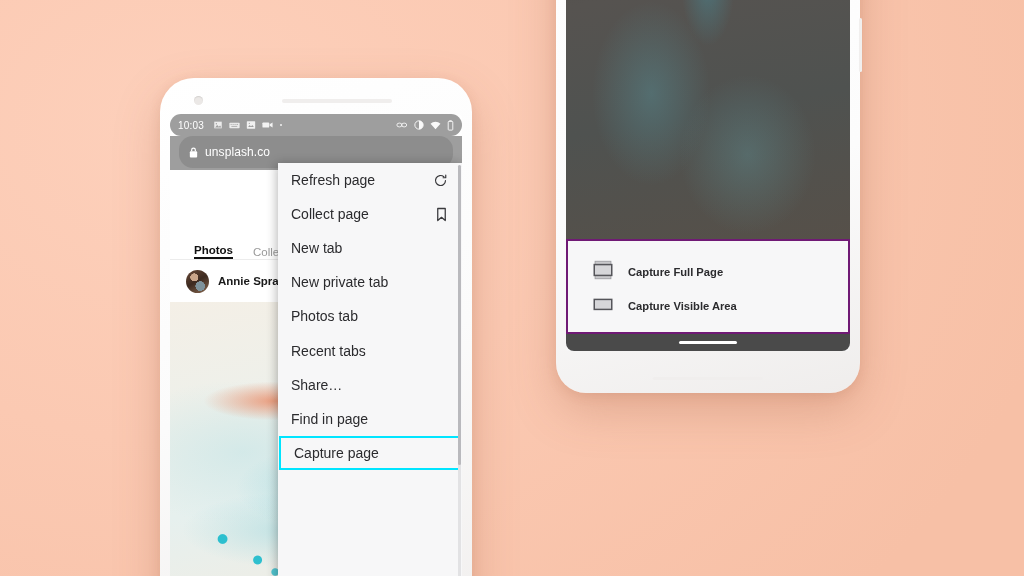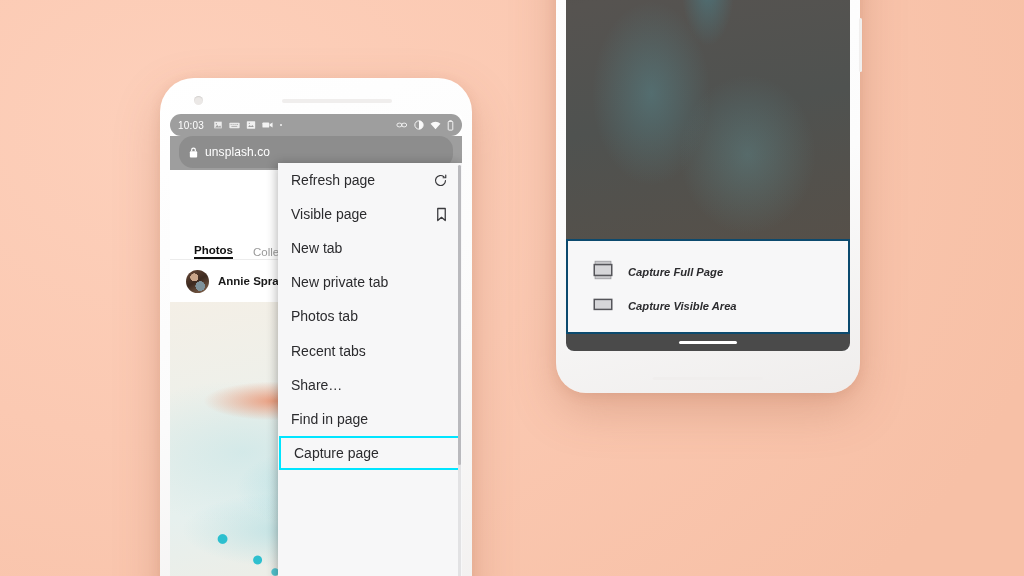--- a/index.html
+++ b/index.html
@@ -209,25 +209,24 @@
       radial-gradient(ellipse 14% 16% at 56% 11%, rgba(214,108,52,.72) 0%, rgba(214,108,52,0) 72%),
       radial-gradient(ellipse 10% 12% at 43% 13%, rgba(214,120,70,.5) 0%, rgba(214,120,70,0) 75%),
       radial-gradient(ellipse 10% 14% at 17% 13%, rgba(198,100,60,.42) 0%, rgba(198,100,60,0) 76%),
       radial-gradient(ellipse 14% 18% at 28% 18%, rgba(90,150,160,.40) 0%, rgba(90,150,160,0) 78%),
       radial-gradient(ellipse 12% 20% at 50% 34%, rgba(70,150,165,.45) 0%, rgba(70,150,165,0) 78%),
       radial-gradient(ellipse 26% 30% at 30% 62%, rgba(90,160,170,.35) 0%, rgba(90,160,170,0) 80%),
       radial-gradient(ellipse 30% 26% at 64% 78%, rgba(100,165,172,.30) 0%, rgba(100,165,172,0) 80%),
       linear-gradient(170deg, #4e4b46 0%, #565350 35%, #4f5250 65%, #565049 100%);
   }
   .capture-panel {
-    border: 2px solid #0c4a6e;
+    border: 2px solid #701a75;
     background: #f7f7f8;
     height: 95px;
     padding: 14px 0 0 24px;
-    font-style: italic;
   }
   .cap-row {
     display: flex; align-items: center; gap: 14px;
     height: 34px;
   }
   .cap-label { font-size: 11.2px; font-weight: bold; color: #2b2b2e; }
   .navbar {
     height: 17px;
     background: #4a4a4a;
     display: flex; align-items: center; justify-content: center;
@@ -332,21 +331,21 @@
         <div class="mi">
           <span class="mi-label">Refresh page</span>
           <span class="mi-ico">
             <svg width="15" height="15" viewBox="0 0 24 24" fill="none" stroke="#3a3a3d" stroke-width="1.9" stroke-linecap="round">
                 <path d="M20 12a8 8 0 11-2.6-5.9"></path>
                 <path d="M20.4 3.4v4.2h-4.2" stroke-linejoin="round"></path>
               </svg>
           </span>
         </div>
         <div class="mi">
-          <span class="mi-label">Visible page</span>
+          <span class="mi-label">Collect page</span>
           <span class="mi-ico">
             <svg width="13" height="15" viewBox="0 0 16 20" fill="none" stroke="#3a3a3d" stroke-width="1.7" stroke-linejoin="round">
                 <path d="M3 2h10v16l-5-4.2L3 18z"></path>
               </svg>
           </span>
         </div>
         <div class="mi">
           <span class="mi-label">New tab</span>
         </div>
         <div class="mi">

